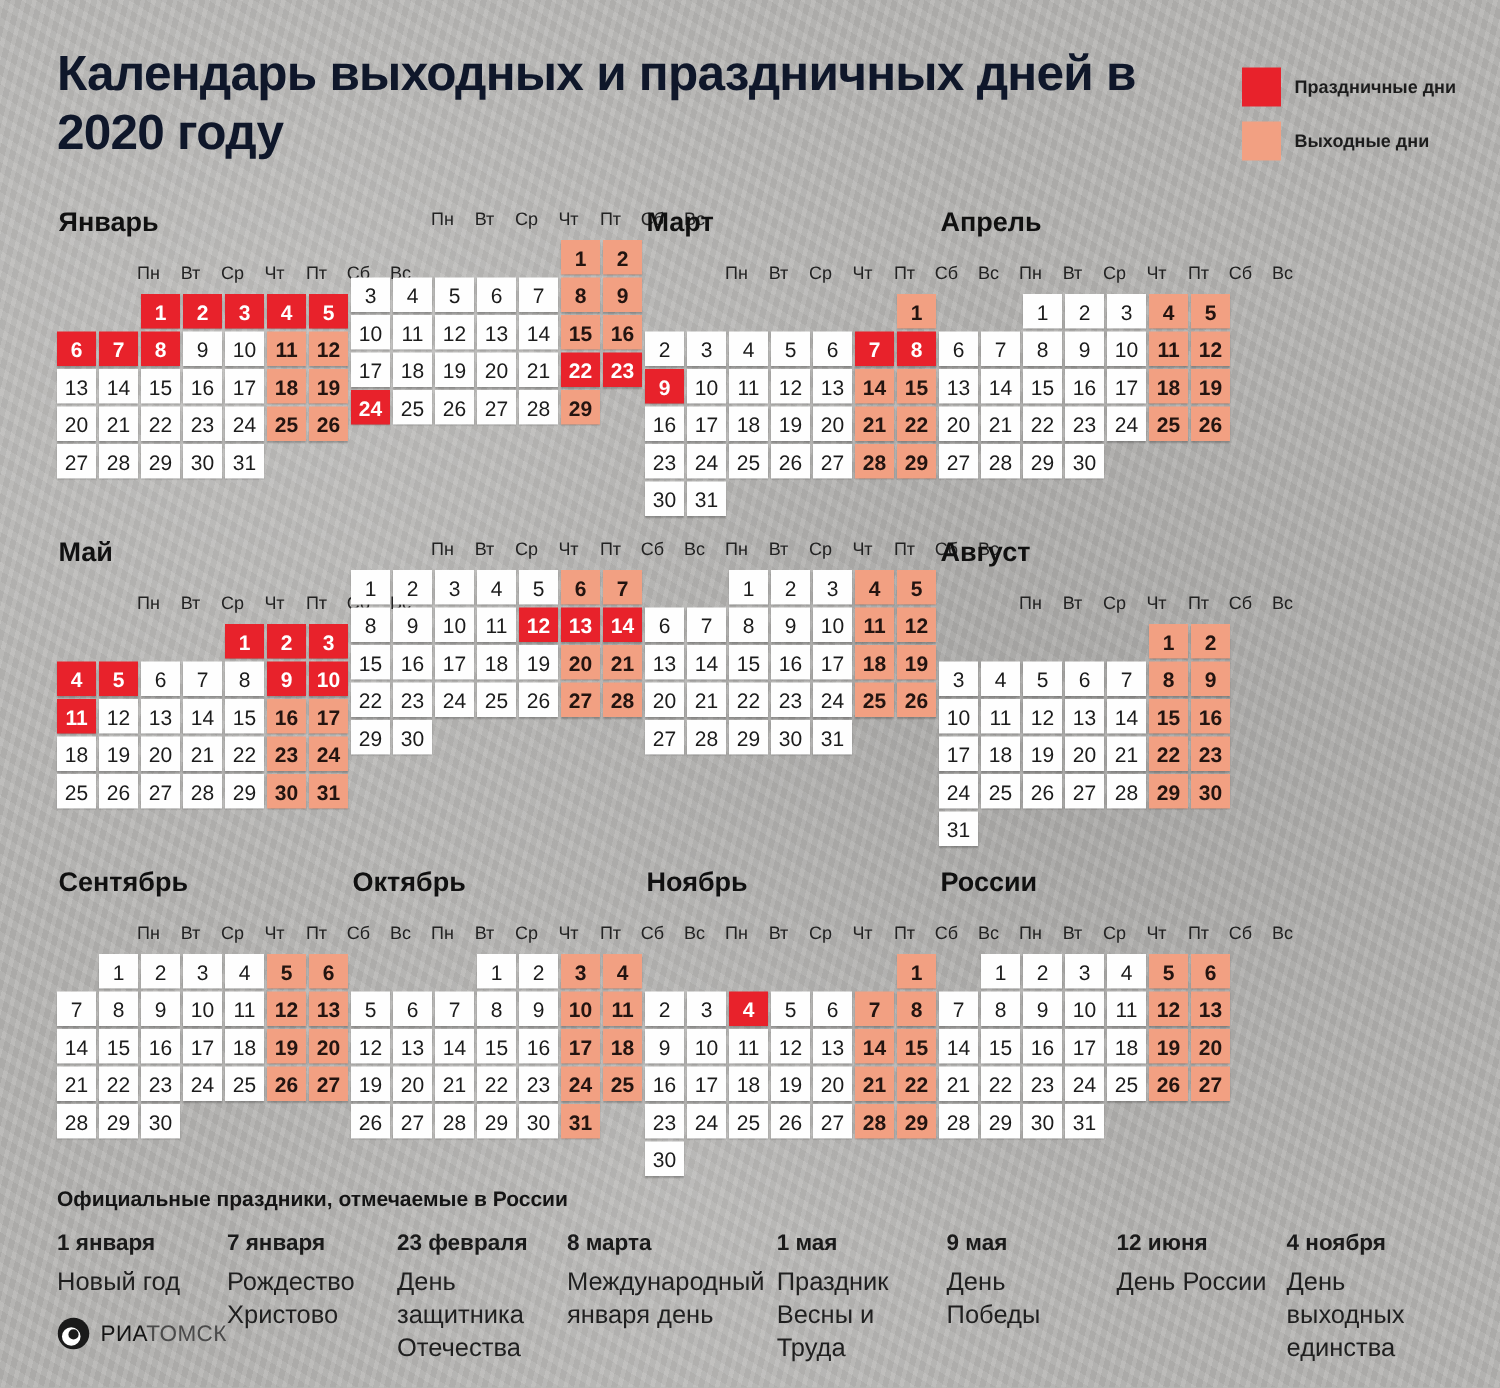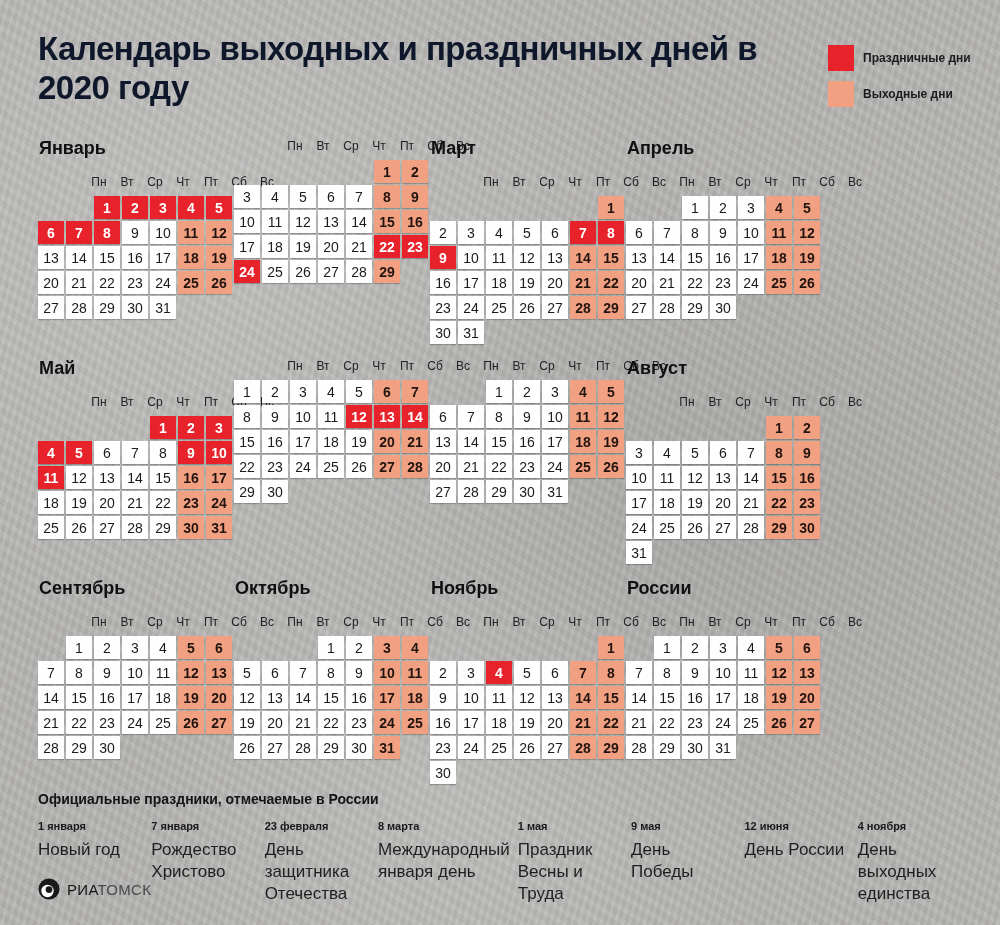--- a/index.html
+++ b/index.html
@@ -57,21 +57,21 @@
   .day.holiday { background: #e8222b; color: #ffffff; font-weight: 700; }
   .day.empty { background: transparent; box-shadow: none; }
 
   .holidays-section { position: absolute; left: 38px; top: 791px; width: 925px; }
   .holidays-title { font-size: 14px; font-weight: 700; color: #141414; margin-bottom: 13px; }
   .holidays-list {
     display: grid;
     grid-template-columns: repeat(8, 1fr);
     column-gap: 8px;
   }
-  .holiday-date { font-size: 11px; font-weight: 700; color: #1a1a1a; margin-bottom: 7px; }
+  .holiday-date { font-size: 15px; font-weight: 700; color: #1a1a1a; margin-bottom: 7px; }
   .holiday-name { font-size: 17px; line-height: 1.3; color: #1f1f1f; }
 
   .footer-logo { position: absolute; left: 38px; top: 878px; display: flex; align-items: center; }
   .logo-mark { width: 22px; height: 22px; margin-right: 7px; }
   .logo-text { font-size: 15px; font-weight: 400; letter-spacing: 0.3px; }
   .logo-text .t1 { color: #141414; }
   .logo-text .t2 { color: #4a4a4a; }
 </style>
 </head>
 <body>

